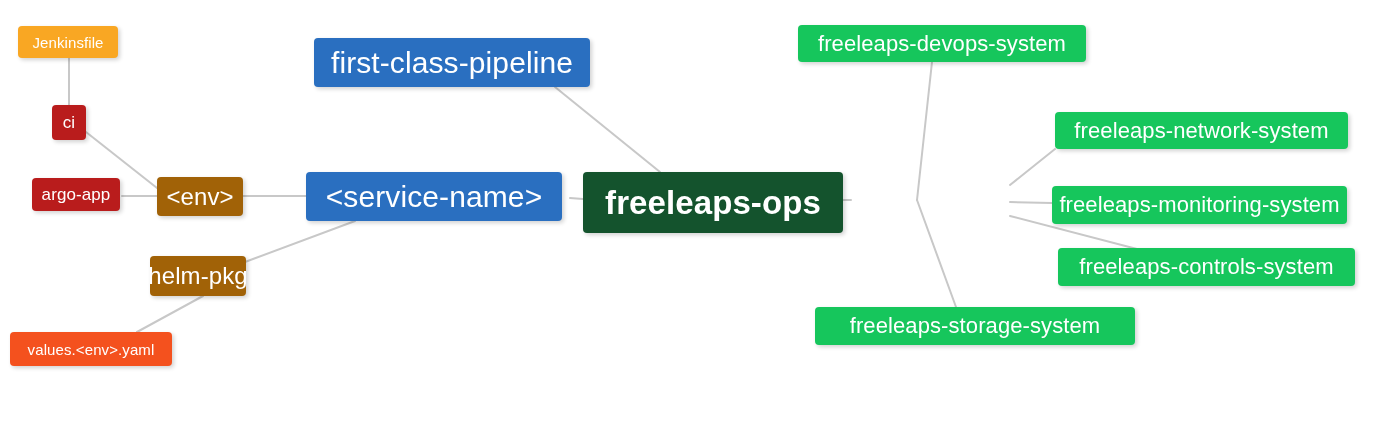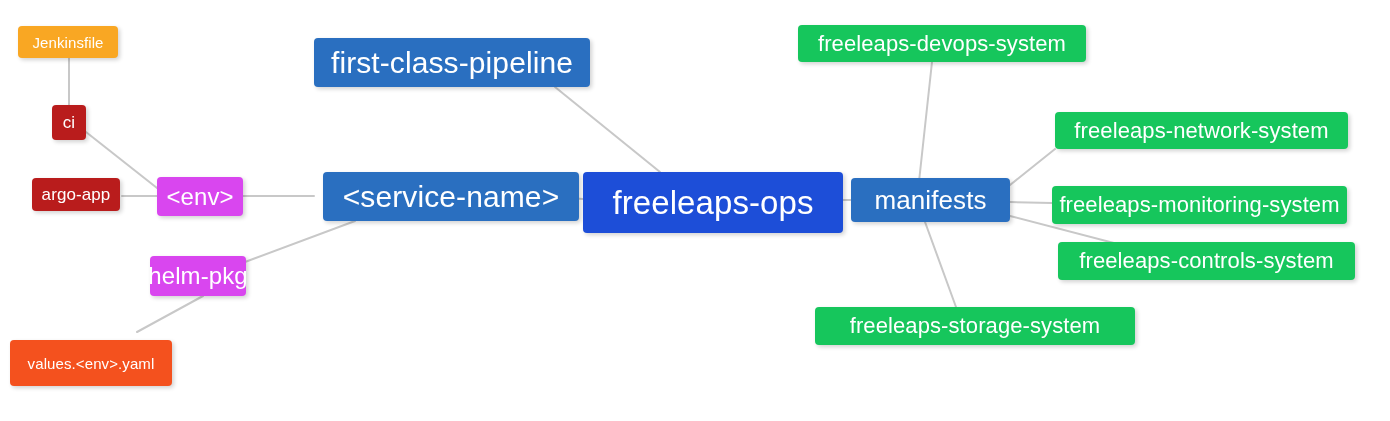--- a/index.html
+++ b/index.html
@@ -42,37 +42,38 @@
     color: #ffffff;
     border-radius: 4px;
     white-space: nowrap;
     box-shadow: 2px 2px 4px rgba(0,0,0,0.18);
     padding: 0 10px;
     line-height: 1;
     letter-spacing: 0.1px;
     user-select: none;
   }
   .n-root {
-    background: #1d4ed8;
+    background: #14532d;
     font-size: 33px;
+    font-weight: bold;
   }
   .n-blue {
     background: #2a6fc0;
     font-size: 30px;
   }
   .n-blue-sm {
     background: #2a6fc0;
     font-size: 26px;
   }
   .n-green {
     background: #16c65c;
     font-size: 22px;
   }
   .n-green-lg {
-    background: #d946ef;
+    background: #a16207;
     font-size: 24px;
   }
   .n-orange {
     background: #f9a723;
     font-size: 15px;
   }
   .n-red {
     background: #b91c1c;
     font-size: 17px;
   }
@@ -120,33 +121,32 @@
   <div class="node n-orange" style="left:18px; top:26px; width:100px; height:32px;">Jenkinsfile</div>
 
   <div class="node n-red" style="left:52px; top:105px; width:34px; height:35px;">ci</div>
 
   <div class="node n-red" style="left:32px; top:178px; width:88px; height:33px;">argo-app</div>
 
   <div class="node n-green-lg" style="left:157px; top:177px; width:86px; height:39px;">&lt;env&gt;</div>
 
   <div class="node n-green-lg" style="left:150px; top:256px; width:96px; height:40px;">helm-pkg</div>
 
-  <div class="node n-red-sm" style="left:10px; top:340px; width:162px; height:46px;text-align:center;">values.&lt;env&gt;.yaml</div>
+  <div class="node n-red-sm" style="left:10px; top:332px; width:162px; height:34px;text-align:center;">values.&lt;env&gt;.yaml</div>
 
   <div class="node n-blue" style="left:314px; top:38px; width:276px; height:49px;">first-class-pipeline</div>
 
-  <div class="node n-blue" style="left:323px; top:172px; width:256px; height:49px;text-align:right;">&lt;service-name&gt;</div>
+  <div class="node n-blue" style="left:306px; top:172px; width:256px; height:49px;text-align:right;">&lt;service-name&gt;</div>
 
   <div class="node n-root" style="left:583px; top:172px; width:260px; height:61px;">freeleaps-ops</div>
 
-  <div class="node n-blue-sm" style="left:851px; top:178px; width:159px; height:44px;">manifests</div>
 
   <div class="node n-green" style="left:1055px; top:112px; width:293px; height:37px;">freeleaps-network-system</div>
 
   <div class="node n-green" style="left:798px; top:25px; width:288px; height:37px;">freeleaps-devops-system</div>
 
   <div class="node n-green" style="left:1052px; top:186px; width:295px; height:38px;">freeleaps-monitoring-system</div>
 
-  <div class="node n-green" style="left:1058px; top:242px; width:297px; height:38px;">freeleaps-controls-system</div>
+  <div class="node n-green" style="left:1058px; top:248px; width:297px; height:38px;">freeleaps-controls-system</div>
 
   <div class="node n-green" style="left:815px; top:307px; width:320px; height:38px;">freeleaps-storage-system</div>
 
 </div>
 
 </body></html>

